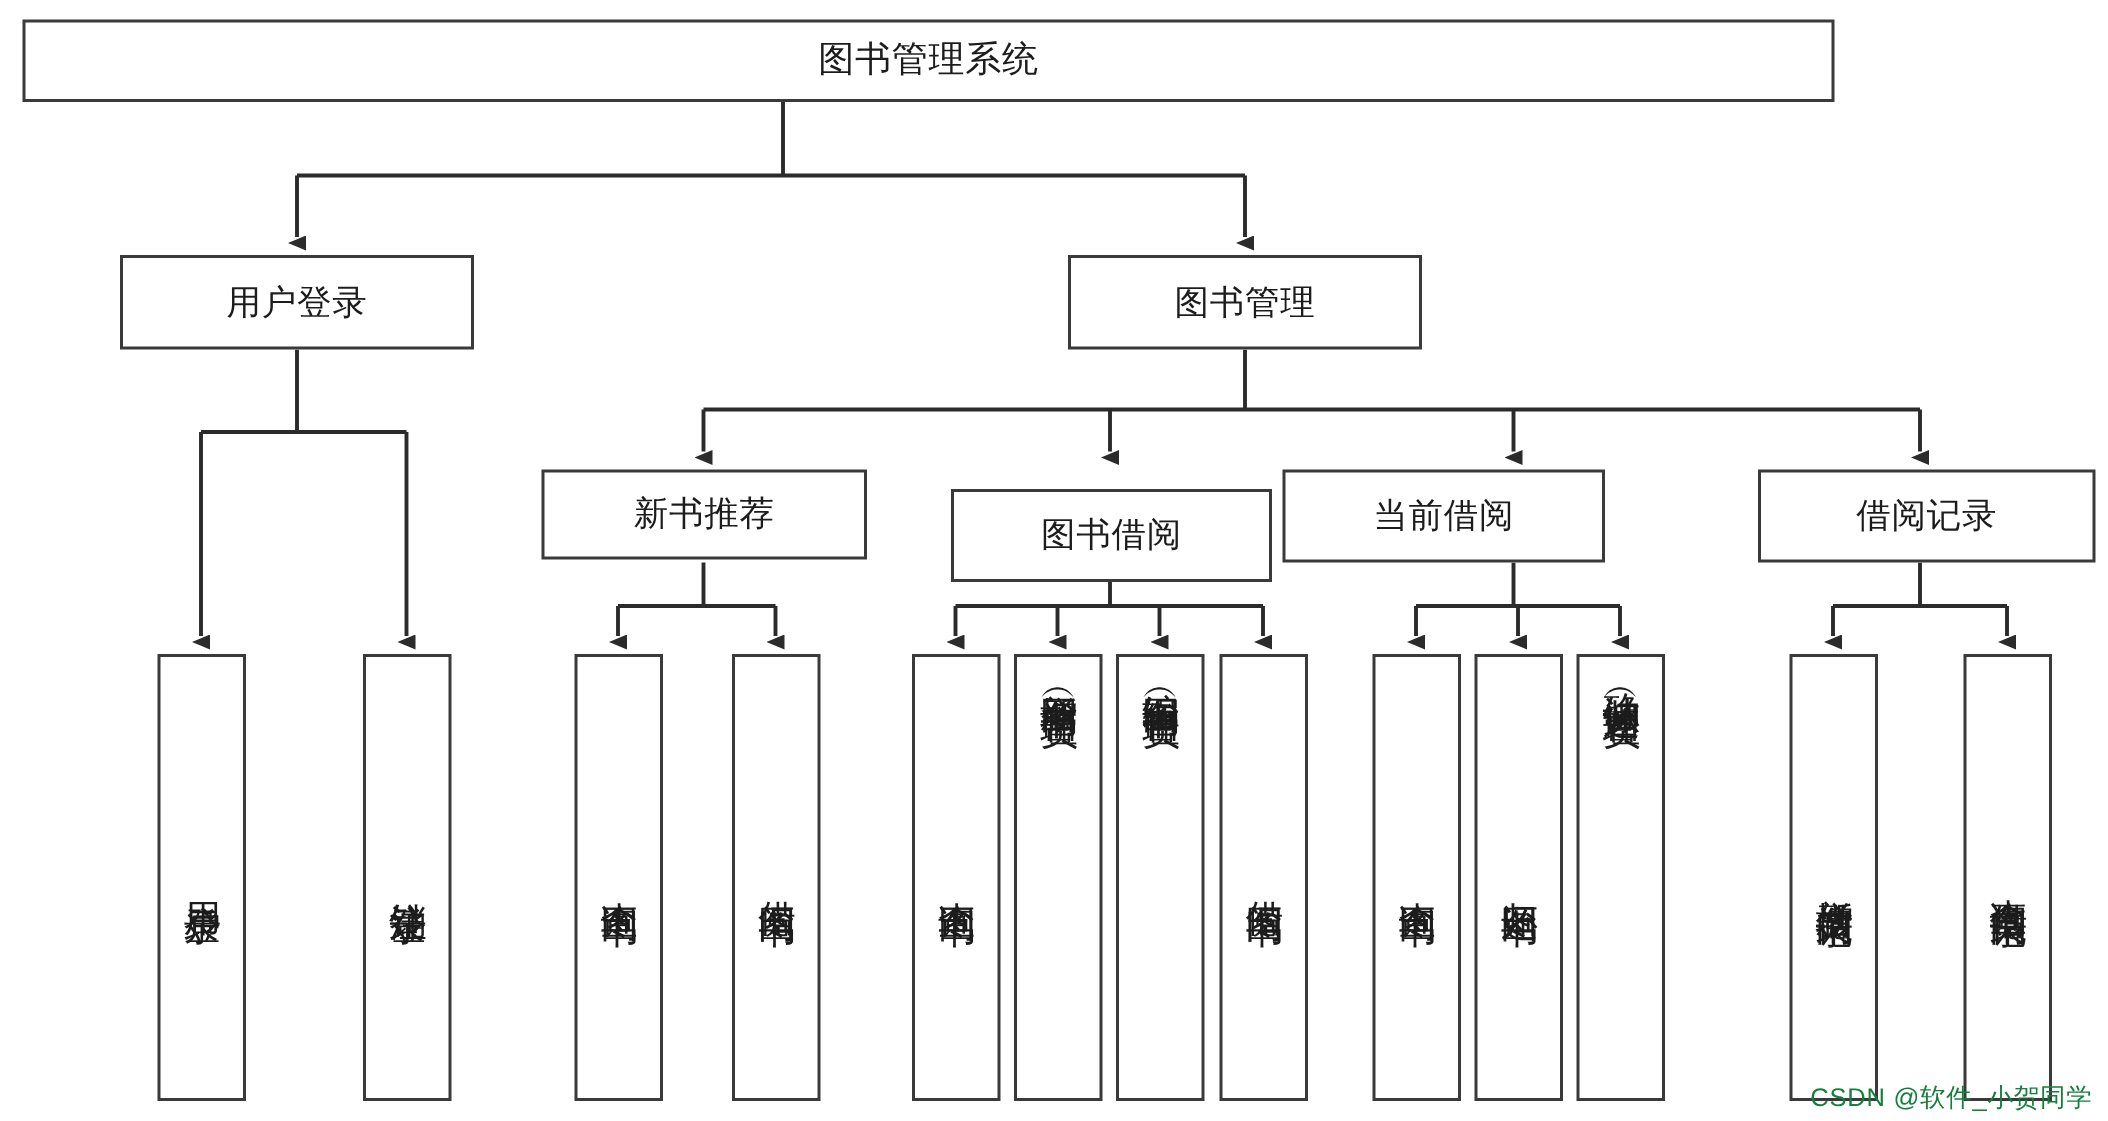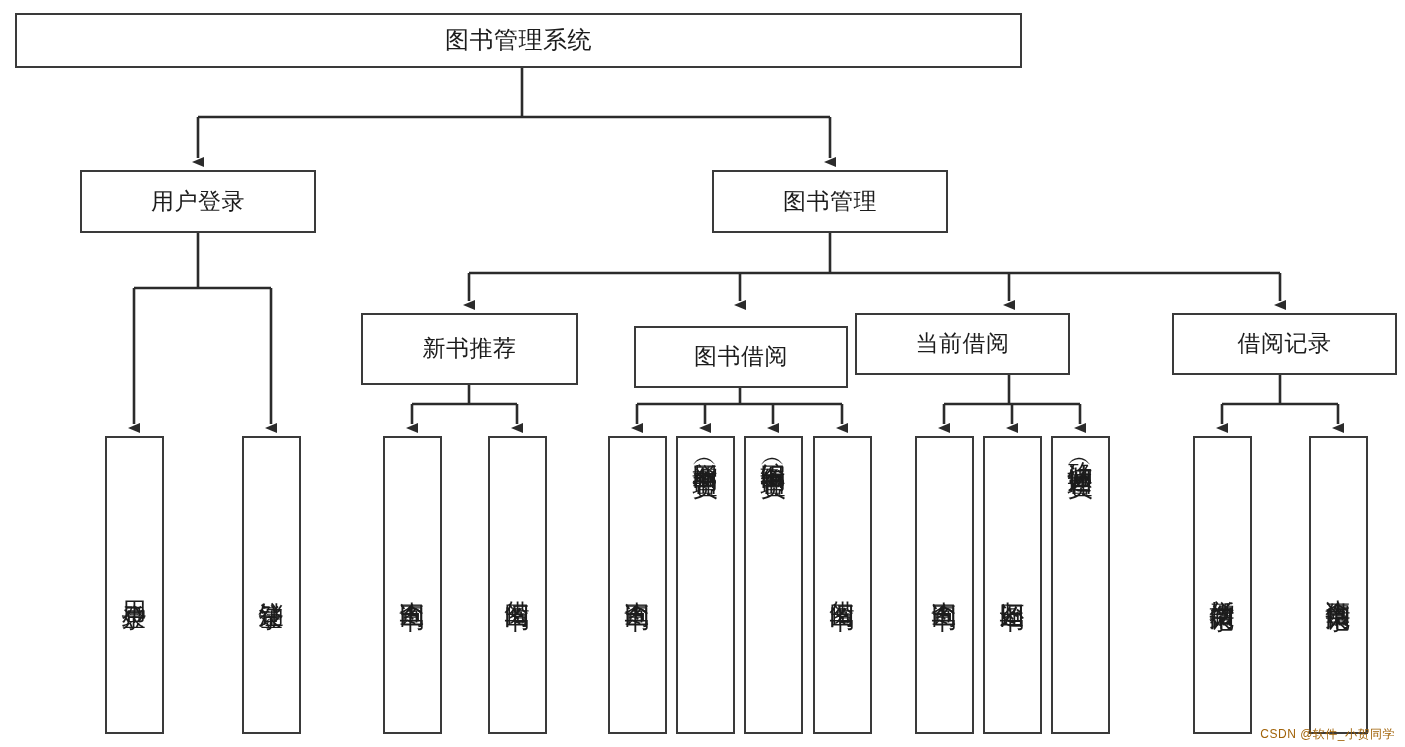--- a/index.html
+++ b/index.html
@@ -64,22 +64,22 @@
     white-space: nowrap;
   }
   .node.vert.centered {
     align-items: center;
     padding-top: 0;
   }
   #watermark {
     position: absolute;
     right: 10px;
     bottom: 4px;
-    font-size: 12px;
-    color: #a16207;
+    font-size: 17px;
+    color: #15803d;
     white-space: nowrap;
     letter-spacing: 0.5px;
   }
 </style>
 </head>
 <body>
 
 <div id="canvas">
 
   <svg id="edges" viewBox="0 0 1405 747" xmlns="http://www.w3.org/2000/svg">
@@ -125,32 +125,32 @@
       <path d="M1012,404 L1012,424" marker-end="url(#arrow)"></path>
       <path d="M1080,404 L1080,424" marker-end="url(#arrow)"></path>
 
       <path d="M1280,375 L1280,404"></path>
       <path d="M1222,404 L1338,404"></path>
       <path d="M1222,404 L1222,424" marker-end="url(#arrow)"></path>
       <path d="M1338,404 L1338,424" marker-end="url(#arrow)"></path>
     </g>
   </svg>
 
-  <div class="node horiz root" style="left:15px; top:13px; width:1007px; height:55px;">
+  <div class="node horiz root" style="left:15px; top:13px; width:1208px; height:55px;">
     <span class="node-label">图书管理系统</span>
   </div>
 
   <div class="node horiz" style="left:80px; top:170px; width:236px; height:63px;">
     <span class="node-label">用户登录</span>
   </div>
   <div class="node horiz" style="left:712px; top:170px; width:236px; height:63px;text-align:right;">
     <span class="node-label">图书管理</span>
   </div>
 
-  <div class="node horiz" style="left:361px; top:313px; width:217px; height:72px;">
+  <div class="node horiz" style="left:361px; top:313px; width:217px; height:60px;">
     <span class="node-label">新书推荐</span>
   </div>
   <div class="node horiz" style="left:634px; top:326px; width:214px; height:62px;align-items:center;">
     <span class="node-label">图书借阅</span>
   </div>
   <div class="node horiz" style="left:855px; top:313px; width:215px; height:62px;">
     <span class="node-label">当前借阅</span>
   </div>
   <div class="node horiz" style="left:1172px; top:313px; width:225px; height:62px;">
     <span class="node-label">借阅记录</span>

